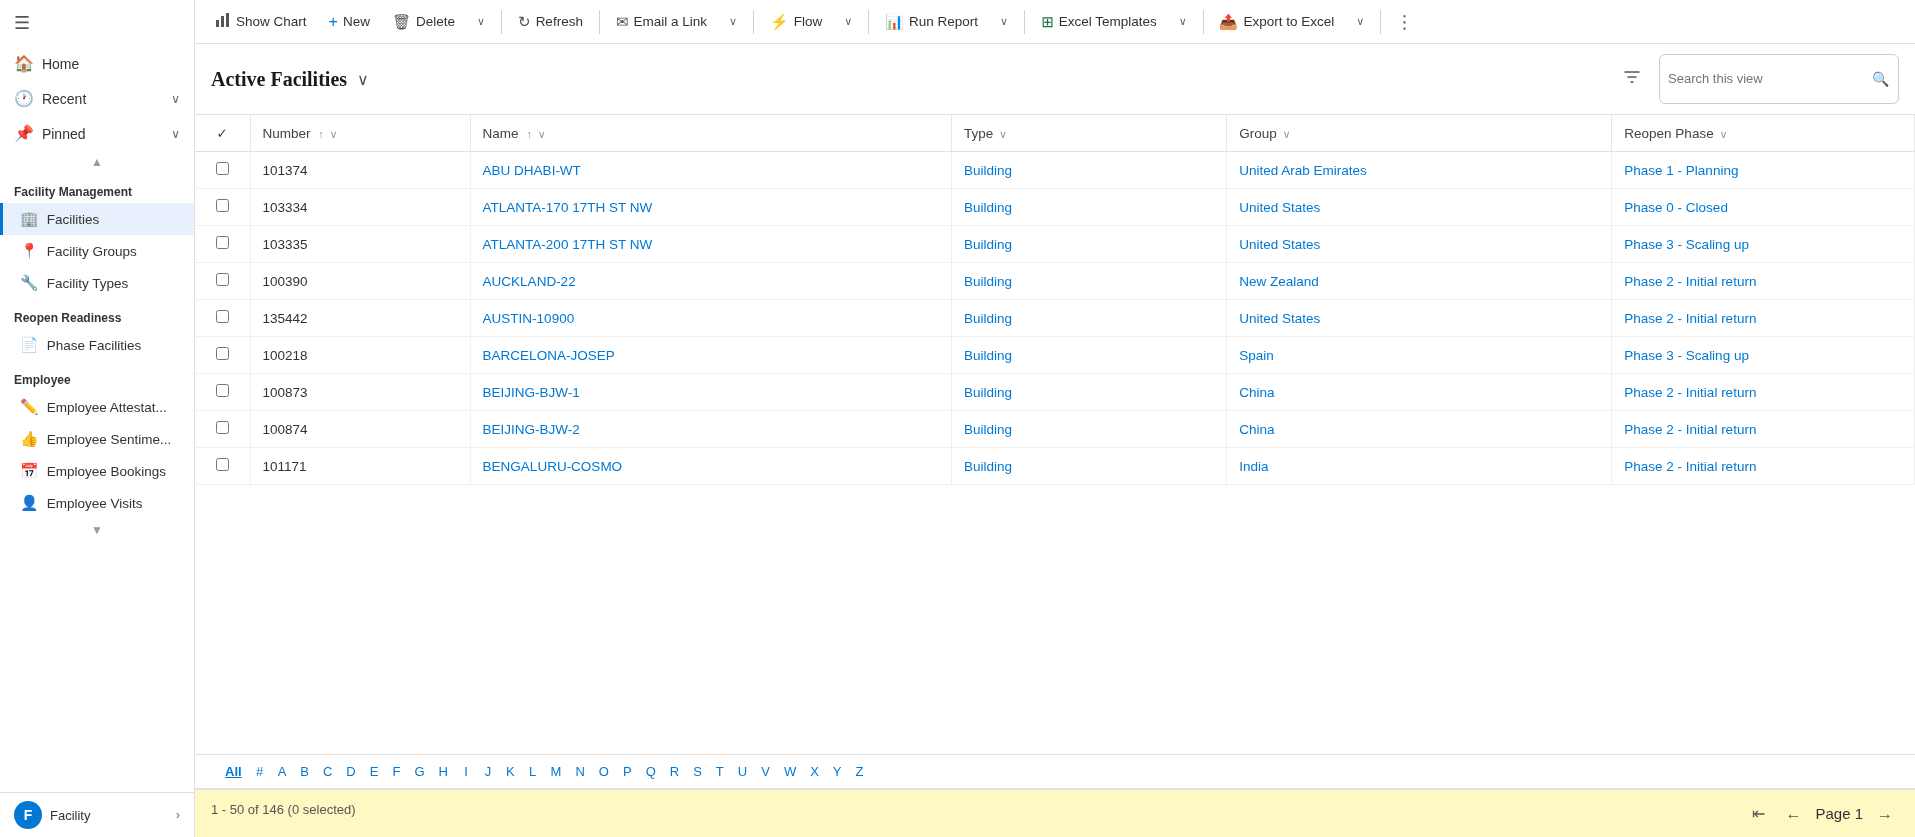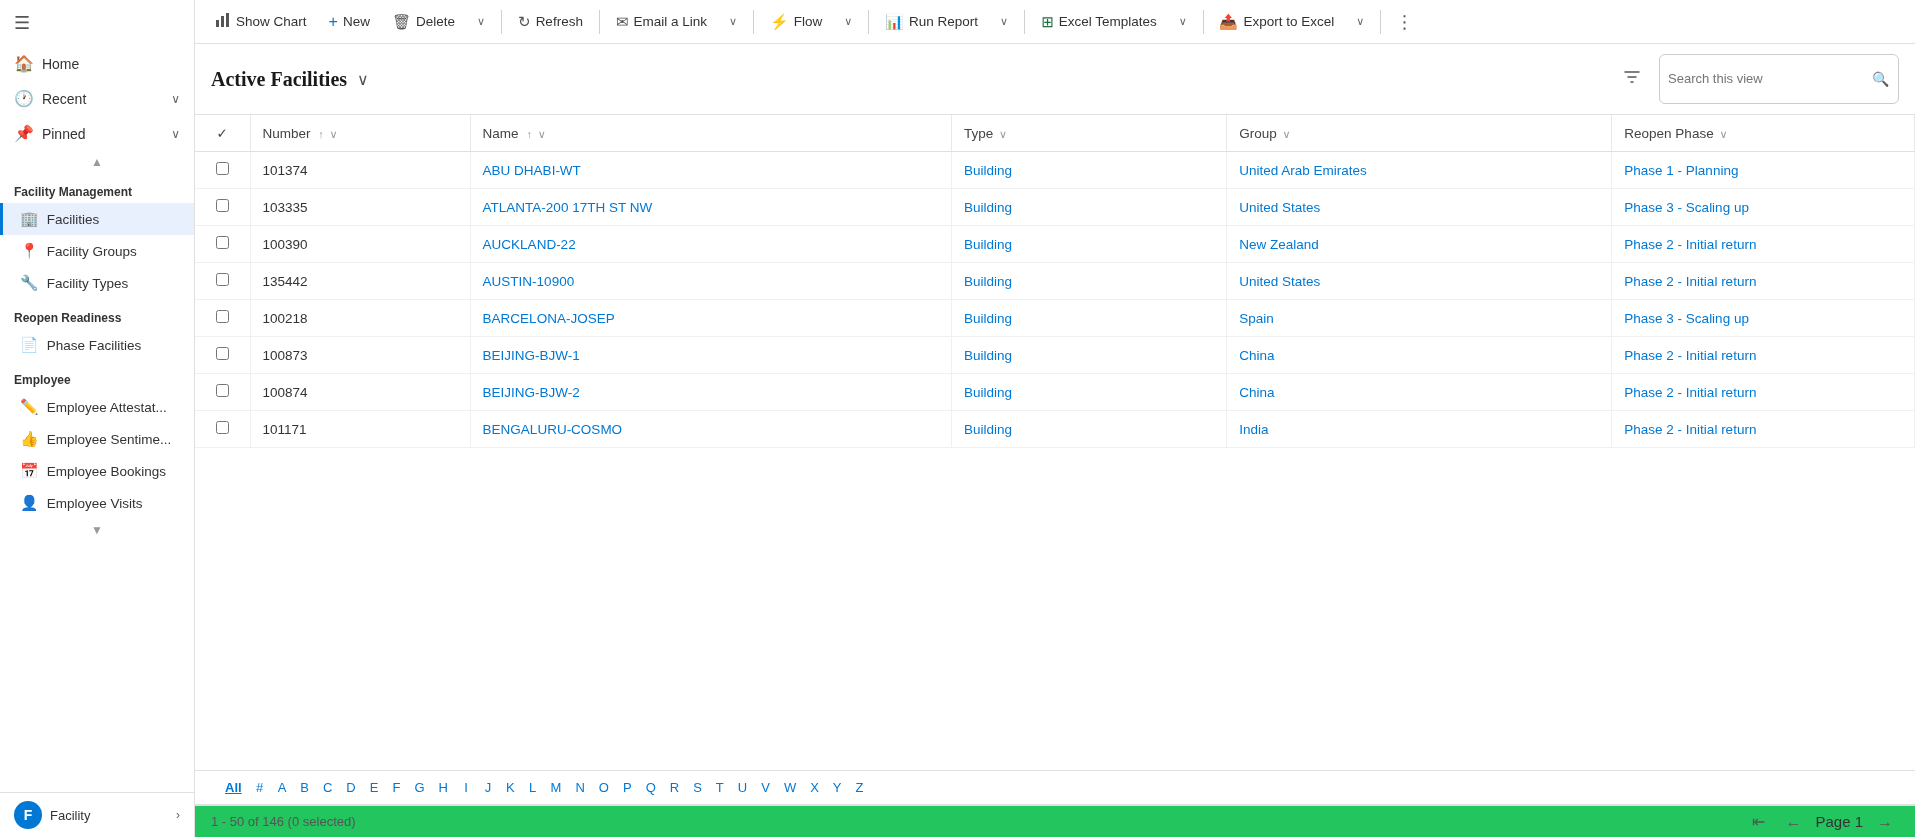--- a/index.html
+++ b/index.html
@@ -241,24 +241,24 @@
     .alpha-item.active {
       font-weight: 700;
       color: #0078d4;
       text-decoration: underline;
       margin-left: 8px;
     }
 
     
     .footer {
       display: flex;
-      align-items: center;
-      padding: 4px 16px;
+      align-items: flex-start;
+      padding: 12px 16px;
       border-top: 1px solid #e0e0e0;
-      background: #22c55e;
+      background: #fef9c3;
       font-size: 13px;
       color: #555;
     }
     .footer-spacer { flex: 1; }
     .footer-pagination {
       display: flex;
       align-items: center;
       gap: 8px;
     }
     .footer-pagination button {
@@ -470,20 +470,28 @@
       <tr>
       <td><input type="checkbox" style=""></td>
       <td>101374</td>
       <td><a class="cell-link">ABU DHABI-WT</a></td>
       <td><a class="cell-link">Building</a></td>
       <td><a class="cell-link">United Arab Emirates</a></td>
       <td><a class="cell-link">Phase 1 - Planning</a></td>
     </tr>
           <tr>
       <td><input type="checkbox" style=""></td>
+      <td>103334</td>
+      <td><a class="cell-link">ATLANTA-170 17TH ST NW</a></td>
+      <td><a class="cell-link">Building</a></td>
+      <td><a class="cell-link">United States</a></td>
+      <td><a class="cell-link">Phase 0 - Closed</a></td>
+    </tr>
+          <tr>
+      <td><input type="checkbox" style=""></td>
       <td>103335</td>
       <td><a class="cell-link">ATLANTA-200 17TH ST NW</a></td>
       <td><a class="cell-link">Building</a></td>
       <td><a class="cell-link">United States</a></td>
       <td><a class="cell-link">Phase 3 - Scaling up</a></td>
     </tr>
           <tr>
       <td><input type="checkbox" style=""></td>
       <td>100390</td>
       <td><a class="cell-link">AUCKLAND-22</a></td>

